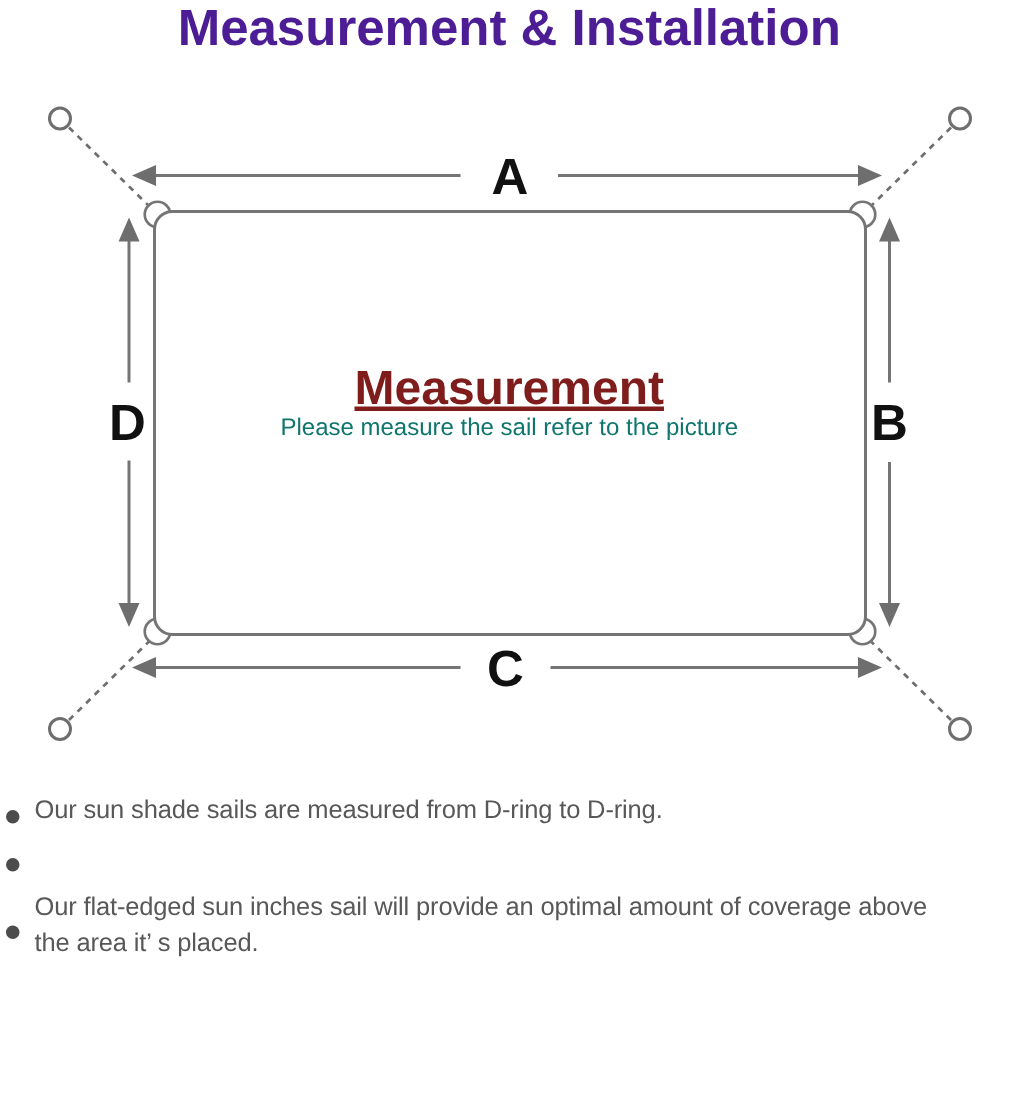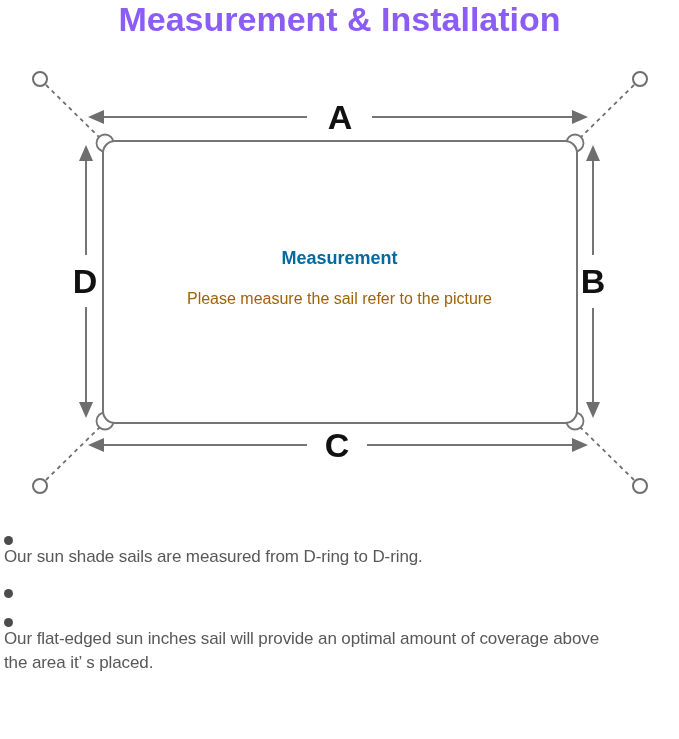--- a/index.html
+++ b/index.html
@@ -12,21 +12,21 @@
     font-family: "Liberation Sans", "DejaVu Sans", sans-serif;
   }
   .title {
     position: absolute;
     top: 0px; left: 0; right: 0;
     margin: 0;
     text-align: center;
     font-size: 34px;
     font-weight: bold;
     letter-spacing: 0px;
-    color: #8b5cf6;
+    color: #4c1d95;
   }
   .diagram {
     position: absolute;
     top: 0; left: 0;
     display: block;
   }
   .ring { fill: #ffffff; stroke: #6e6e6e; stroke-width: 2; }
   .dotted { stroke: #6e6e6e; stroke-width: 1.8; stroke-dasharray: 4 4; }
   .bump { fill: #ffffff; stroke: #757575; stroke-width: 1.8; }
   .sail { fill: #ffffff; stroke: #757575; stroke-width: 2; }
@@ -38,43 +38,43 @@
     font-weight: bold;
     fill: #111111;
     text-anchor: middle;
   }
   .center-text {
     position: absolute;
     top: 243px; left: 0; right: 0;
     text-align: center;
   }
   .center-heading {
-    font-size: 18px;
+    font-size: 32px;
     font-weight: bold;
-    color: #0369a1;
+    color: #7f1d1d;
     line-height: 30px;
+    text-decoration: underline;
   }
   .center-sub {
-    margin-top: 16px;
+    margin-top: 3px;
     font-size: 16px;
-    color: #a16207;
+    color: #0f766e;
     line-height: 20px;
   }
   .notes {
     position: absolute;
     top: 528px; left: 0; right: 0;
     margin: 0;
     padding: 0 0 0 4px;
     list-style: none;
   }
   .note {
     display: flex;
-    align-items: flex-start;
+    align-items: center;
     margin: 0 0 12px 0;
-    flex-direction: column;
   }
   .dot {
     flex: 0 0 auto;
     width: 9px; height: 9px;
     margin: 8px 10px 0 0;
     border-radius: 50%;
     background: #4c4c4c;
   }
   .note-text {
     font-size: 17px;

